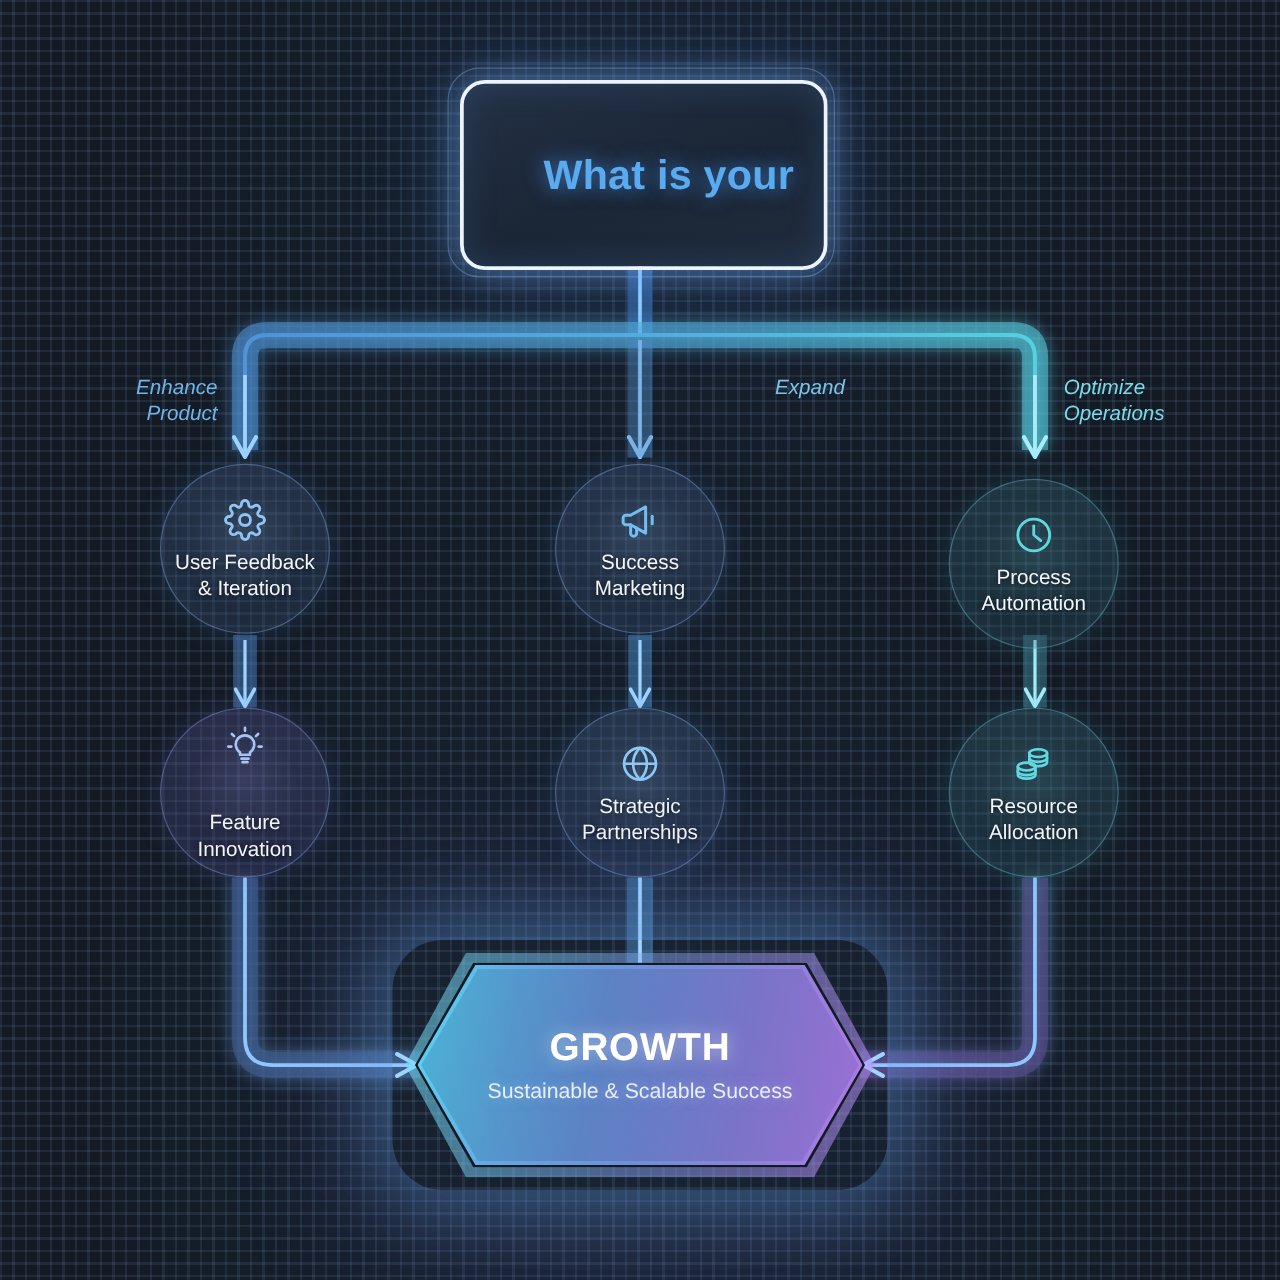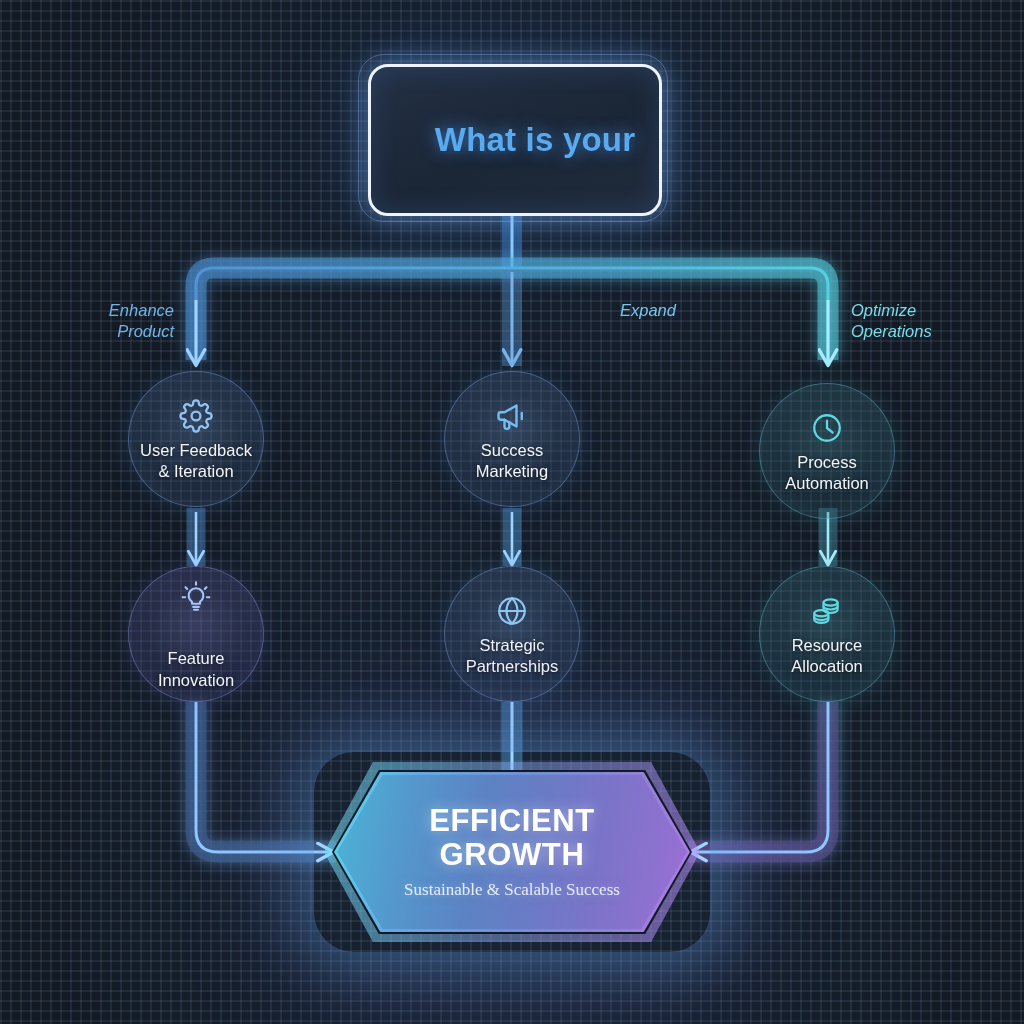--- a/index.html
+++ b/index.html
@@ -89,21 +89,21 @@
         -webkit-clip-path:polygon(13% 0,87% 0,100% 50%,87% 100%,13% 100%,0 50%);
         clip-path:polygon(13% 0,87% 0,100% 50%,87% 100%,13% 100%,0 50%);
         background:linear-gradient(100deg, rgba(70,170,205,.75) 0%, rgba(88,126,190,.80) 40%, rgba(118,112,196,.80) 72%, rgba(150,108,208,.78) 100%);
         display:flex;flex-direction:column;align-items:center;justify-content:center;}
   #hexGlow{left:314px;top:752px;width:396px;height:200px;border-radius:40px;
         box-shadow:0 0 60px 18px rgba(90,180,240,.30), 0 0 110px 40px rgba(130,110,230,.16);
         pointer-events:none;}
   #hexWrap .htitle{color:#ffffff;font-size:31px;font-weight:bold;line-height:1.1;
         text-align:center;letter-spacing:.6px;text-shadow:0 0 14px rgba(255,255,255,.45);}
   #hexWrap .hsub{color:#e7eefc;font-size:17px;text-align:left;margin-top:8px;
-        text-shadow:0 0 10px rgba(180,210,255,.5);font-family:Liberation Serif, serif;}
+        text-shadow:0 0 10px rgba(180,210,255,.5);}
 </style>
 </head>
 <body>
 
 <div id="stage">
   <div id="grid" class="abs"></div>
 
   <svg class="layer" viewBox="0 0 1024 1024">
     <defs>
       <linearGradient id="gBar" x1="0" y1="0" x2="1" y2="0">
@@ -296,19 +296,18 @@
     </div>
   </div>
 
   <div id="hexGlow" class="abs"></div>
   <div id="hexWrap" class="abs">
     <div class="hexOuter"></div>
     <div class="hexMid"></div>
     <div class="hexIn"></div>
     <div class="hexBody">
       <div class="htitle">
-        <div>EFFICIENT</div>
         <div>GROWTH</div>
       </div>
       <div class="hsub">Sustainable &amp; Scalable Success</div>
     </div>
   </div>
 </div>
 
 </body></html>

